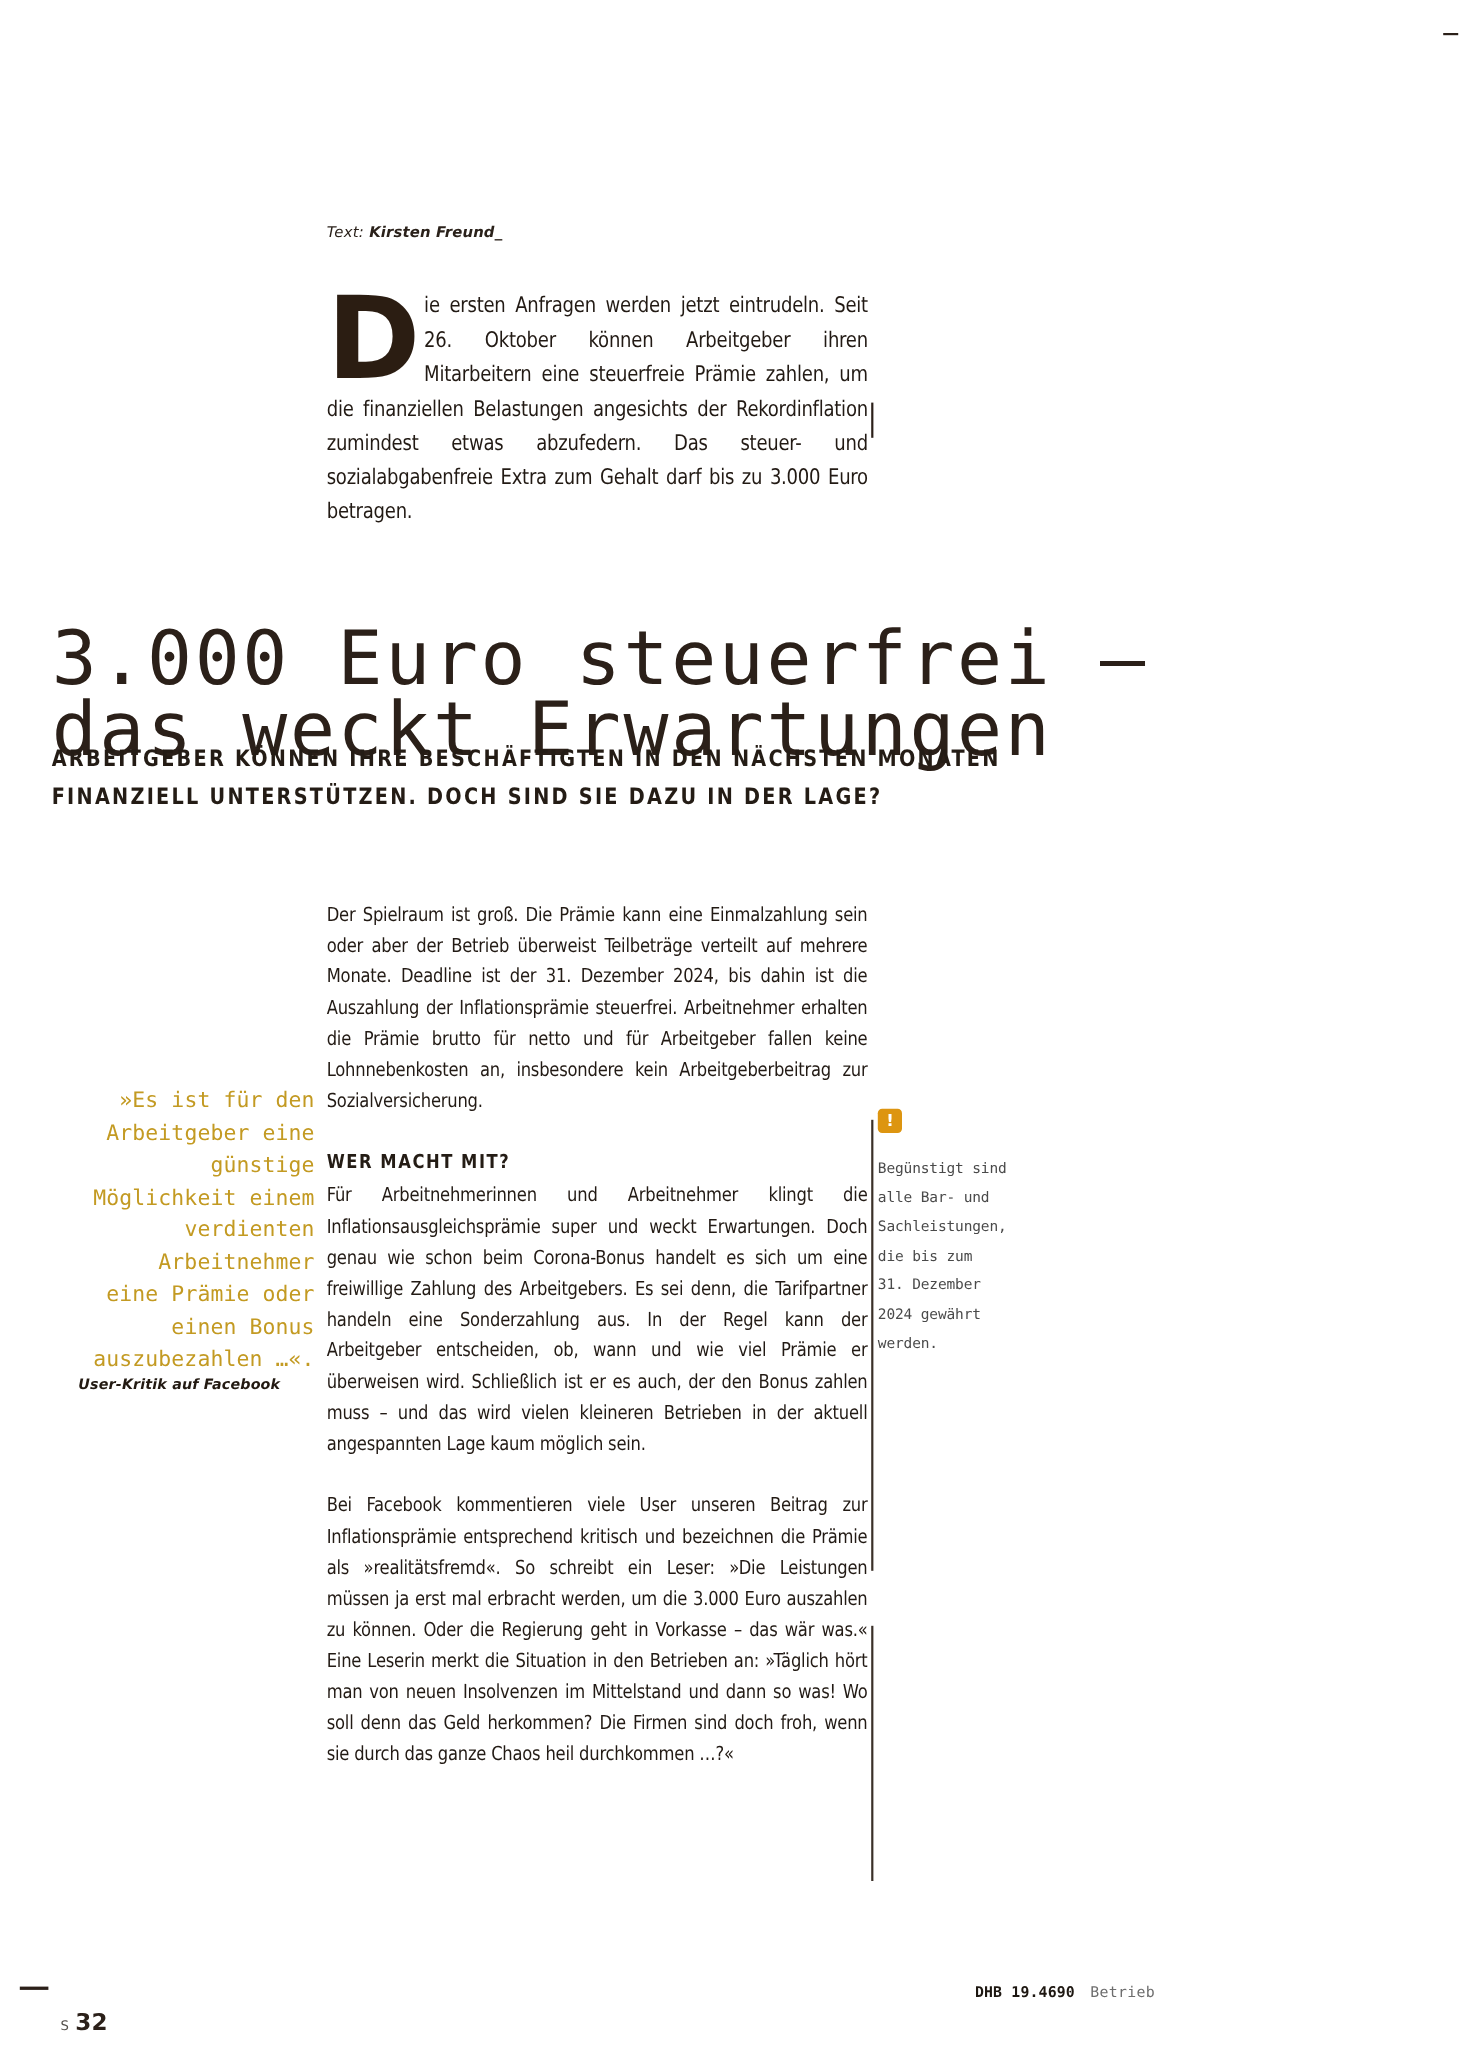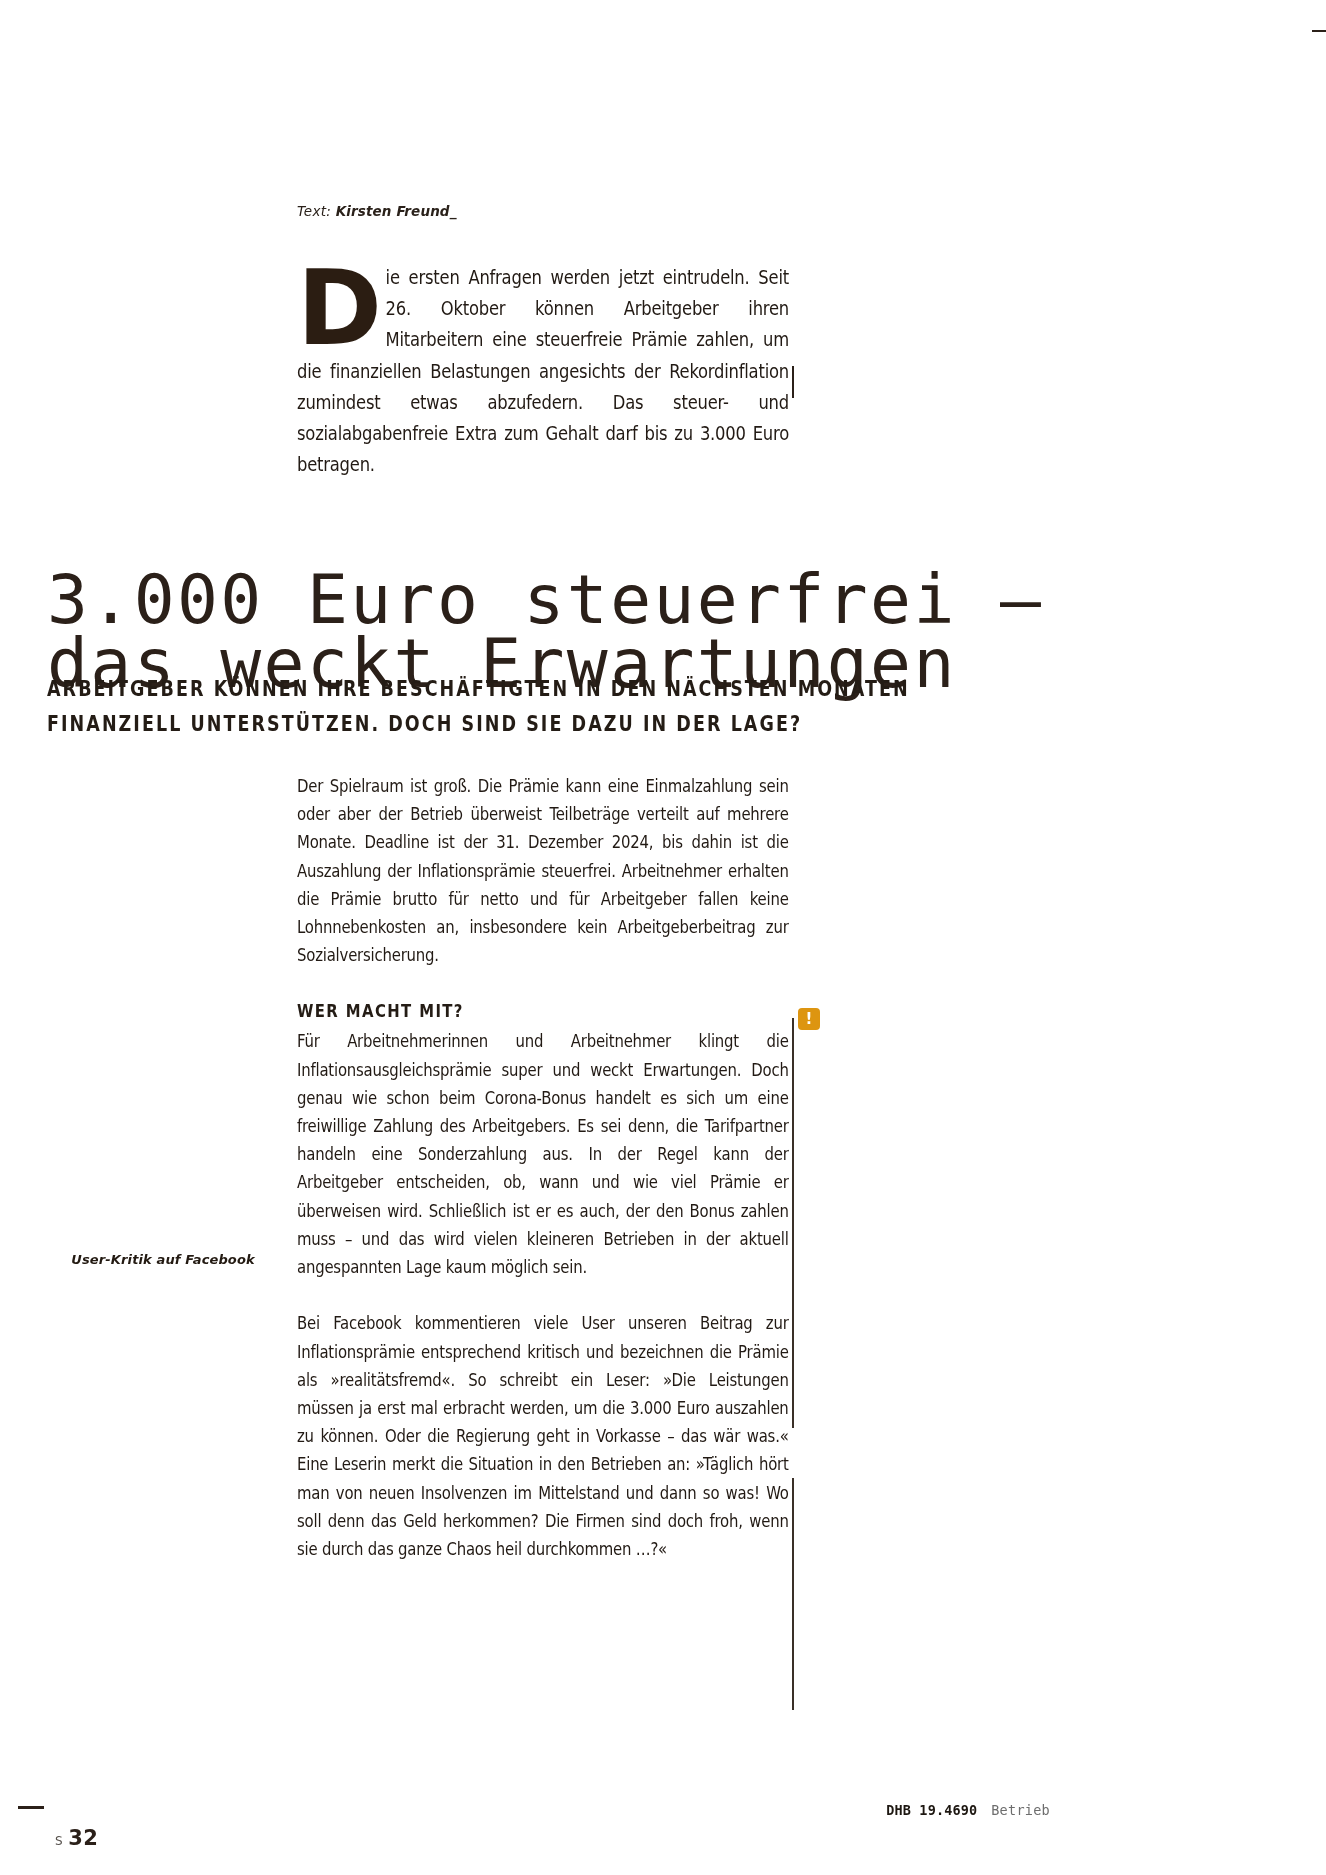--- a/index.html
+++ b/index.html
@@ -122,21 +122,21 @@
     color: #241c15;
     white-space: pre-line;
     transform: scaleX(0.95);
     transform-origin: left top;
   }
 
   
   .col-main {
     position: absolute;
     left: 297px;
-    top: 772px;
+    top: 818px;
     width: 492px;
   }
   .body-p {
     font-family: "DejaVu Sans Condensed", "Liberation Sans Narrow", "Liberation Sans", sans-serif;
     font-size: 17.6px;
     line-height: 28.2px;
     color: #221a14;
     text-align: justify;
     letter-spacing: -0.012em;
     margin: 0;
@@ -301,34 +301,50 @@
     </div>
   </div>
   <div class="lead-rule"></div>
 
   <h1 class="headline">3.000 Euro steuerfrei –
 das weckt Erwartungen</h1>
 
   <div class="standfirst">ARBEITGEBER KÖNNEN IHRE BESCHÄFTIGTEN IN DEN NÄCHSTEN MONATEN
 FINANZIELL UNTERSTÜTZEN. DOCH SIND SIE DAZU IN DER LAGE?</div>
 
+  <div class="pullquote">»Es ist für den
+Arbeitgeber eine
+günstige
+Möglichkeit einem
+verdienten
+Arbeitnehmer
+eine Prämie oder
+einen Bonus
+auszubezahlen …«.</div>
   <div class="pullquote-credit">User-Kritik auf Facebook</div>
 
   <div class="col-main">
     <p class="body-p">Der Spielraum ist groß. Die Prämie kann eine Einmalzahlung sein oder aber der Betrieb überweist Teilbeträge verteilt auf mehrere Monate. Deadline ist der 31. Dezember 2024, bis dahin ist die Auszahlung der Inflationsprämie steuerfrei. Arbeitnehmer erhalten die Prämie brutto für netto und für Arbeitgeber fallen keine Lohnnebenkosten an, insbesondere kein Arbeitgeberbeitrag zur Sozialversicherung.</p>
     <div class="subhead">WER MACHT MIT?</div>
     <p class="body-p">Für Arbeitnehmerinnen und Arbeitnehmer klingt die Inflationsausgleichsprämie super und weckt Erwartungen. Doch genau wie schon beim Corona-Bonus handelt es sich um eine freiwillige Zahlung des Arbeitgebers. Es sei denn, die Tarifpartner handeln eine Sonderzahlung aus. In der Regel kann der Arbeitgeber entscheiden, ob, wann und wie viel Prämie er überweisen wird. Schließlich ist er es auch, der den Bonus zahlen muss – und das wird vielen kleineren Betrieben in der aktuell angespannten Lage  kaum möglich sein.</p>
     <p class="body-p">Bei Facebook kommentieren viele User unseren Beitrag zur Inflationsprämie entsprechend kritisch und bezeichnen die Prämie als »realitätsfremd«. So schreibt ein Leser: »Die Leistungen müssen ja erst mal erbracht werden, um die 3.000 Euro auszahlen zu können. Oder die Regierung geht in Vorkasse – das wär was.« Eine Leserin merkt die Situation in den Betrieben an: »Täglich hört man von neuen Insolvenzen im Mittelstand und dann so was! Wo soll denn das Geld herkommen? Die Firmen sind doch froh, wenn sie durch das ganze Chaos heil durchkommen …?«</p>
   </div>
 
   <div class="col-rule"></div>
   <div class="col-rule-3"></div>
 
   <div class="infobox">
     <div class="info-badge">!</div>
+    <div class="info-text">Begünstigt sind
+alle Bar- und
+Sachleistungen,
+die bis zum
+31. Dezember
+2024 gewährt
+werden.</div>
   </div>
 
   <div class="footer-rule"></div>
   <div class="footer-left">
     <span class="f-s">S</span><span class="f-num">32</span>
   </div>
   <div class="footer-right">
     <span class="f-issue">DHB 19.4690</span><span class="f-section">Betrieb</span>
   </div>
 

